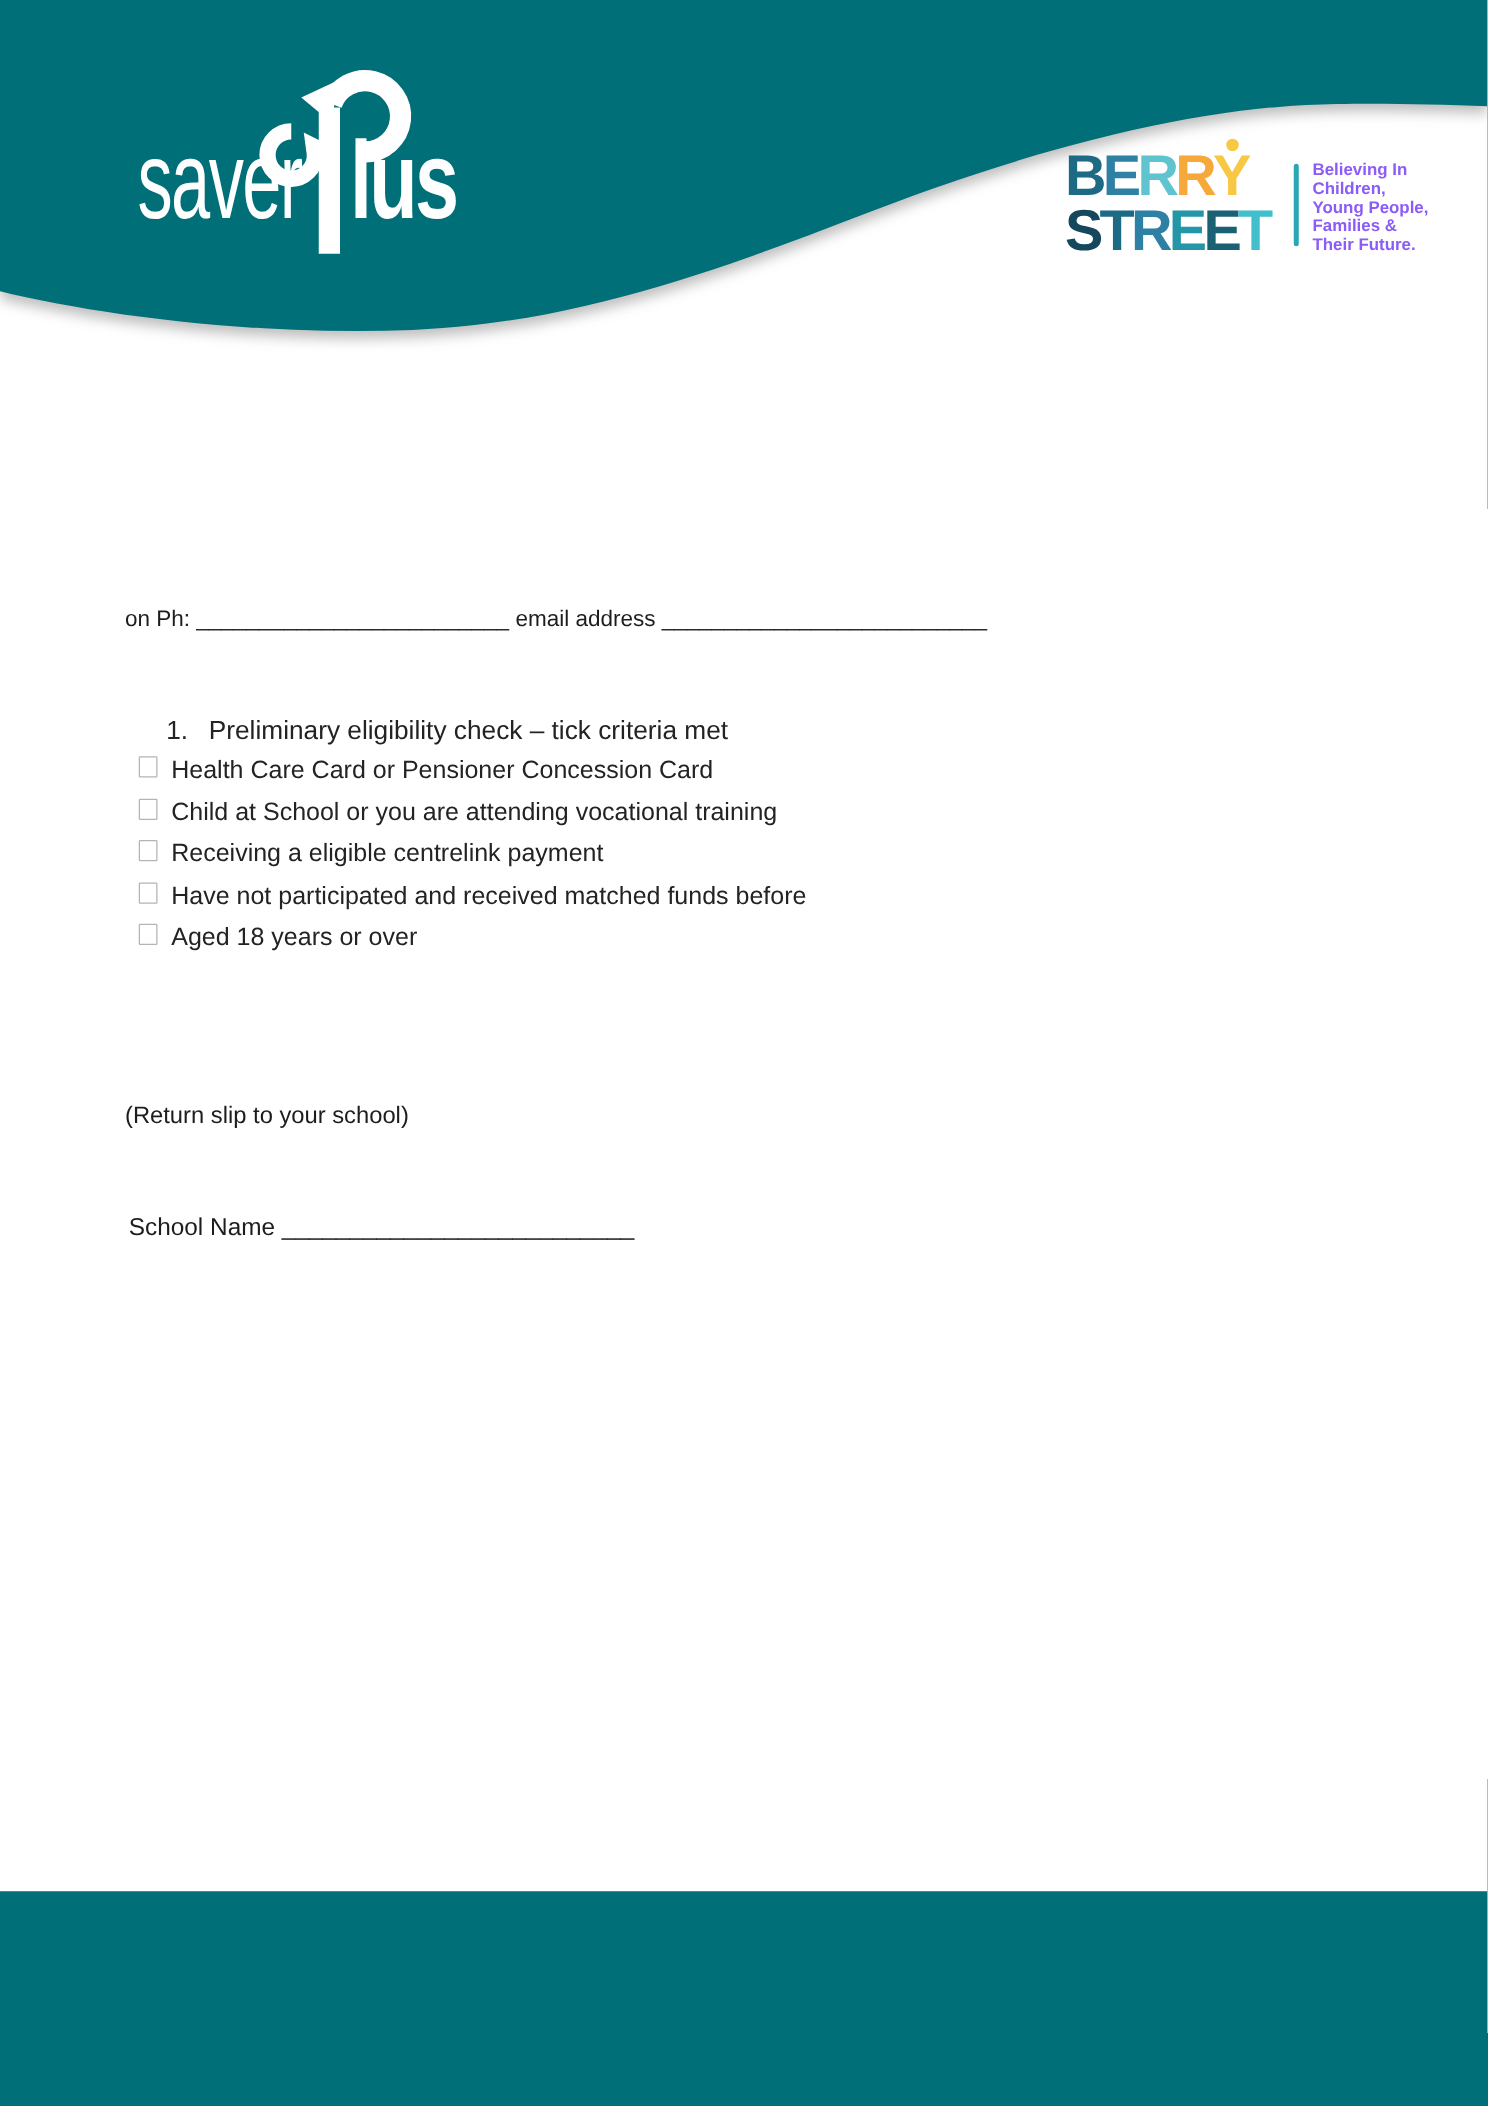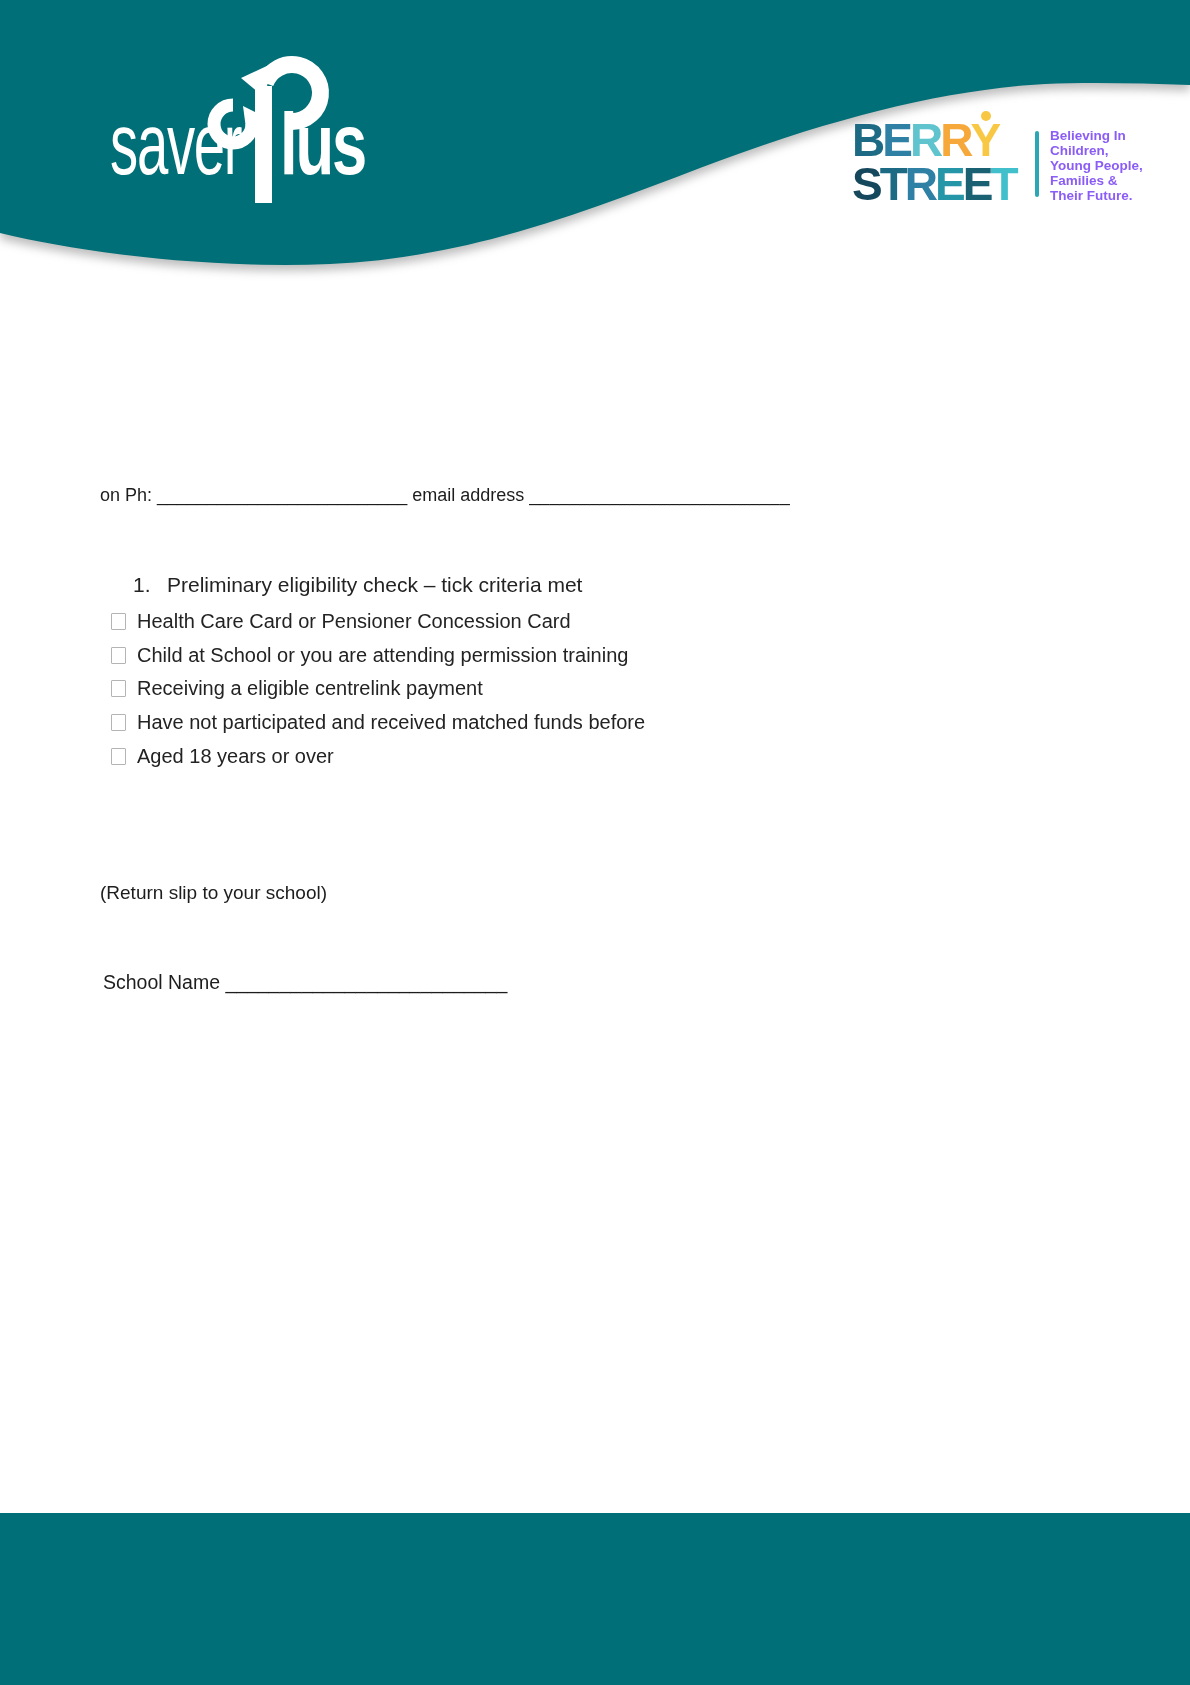--- a/index.html
+++ b/index.html
@@ -31,21 +31,21 @@
   
   .tline{position:absolute;left:100px;font-size:18px;line-height:24px;white-space:nowrap;}
   .line1{top:436px;}
   .line2{top:483px;}
   .return-note{top:881px;font-size:19px;}
   .school-line{top:970px;left:103px;font-size:19.5px;}
   .check-heading{position:absolute;left:133px;top:572px;font-size:21px;line-height:26px;
     display:flex;color:#232323;white-space:nowrap;}
   .check-heading .num{width:34px;}
   .checklist{position:absolute;left:111px;top:605px;}
-  .check-row{display:flex;align-items:center;height:33.6px;white-space:nowrap;}
+  .check-row{display:flex;align-items:flex-start;height:33.6px;white-space:nowrap;}
   .checkbox{flex:0 0 auto;width:13px;height:15px;border:1.5px solid #b4b4b4;border-radius:1px;
     margin-right:11px;background:#fff;}
   .check-label{font-size:20px;color:#232323;}
   
   .footer{position:absolute;left:0;top:1513px;width:1190px;height:172px;}
 </style>
 </head>
 <body>
 
 <div class="page">
@@ -86,21 +86,21 @@
     <span>Preliminary eligibility check – tick criteria met</span>
   </div>
 
   <div class="checklist">
       <div class="check-row">
         <span class="checkbox" style="border-color: rgb(180, 180, 180);"></span>
         <span class="check-label">Health Care Card or Pensioner Concession Card</span>
       </div>
       <div class="check-row">
         <span class="checkbox" style="border-color: rgb(180, 180, 180);"></span>
-        <span class="check-label">Child at School or you are attending permission training</span>
+        <span class="check-label">Child at School or you are attending vocational training</span>
       </div>
       <div class="check-row">
         <span class="checkbox" style="border-color: rgb(180, 180, 180);"></span>
         <span class="check-label">Receiving a eligible centrelink payment</span>
       </div>
       <div class="check-row">
         <span class="checkbox" style="border-color: rgb(180, 180, 180);"></span>
         <span class="check-label">Have not participated and received matched funds before</span>
       </div>
       <div class="check-row">

